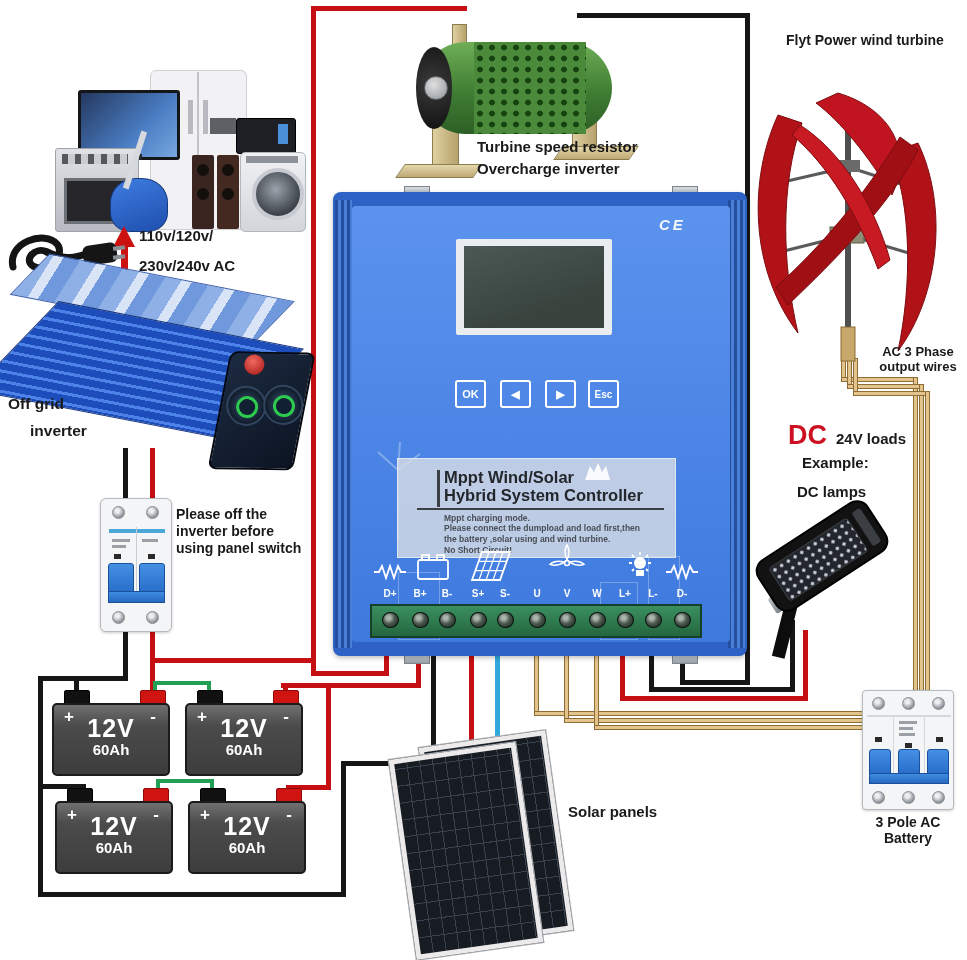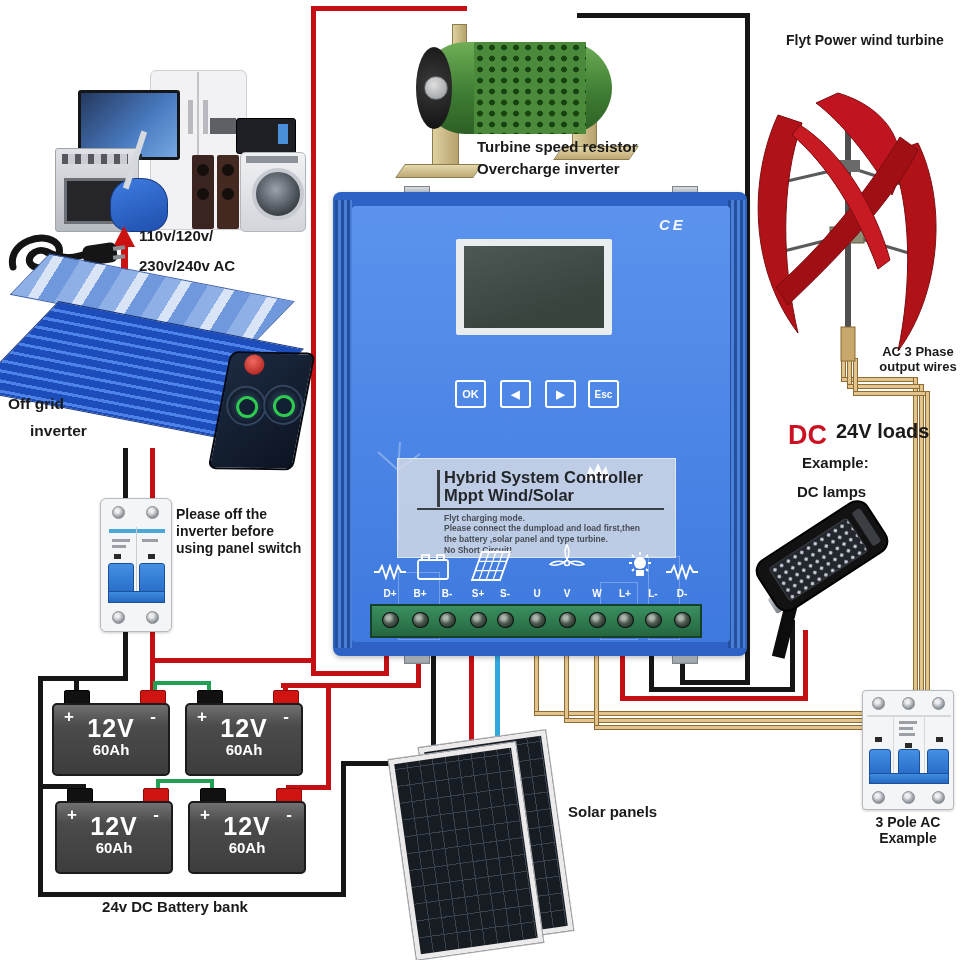--- a/index.html
+++ b/index.html
@@ -268,27 +268,27 @@
   <div class="btn" style="left:455px;top:380px">OK</div>
   <div class="btn" style="left:500px;top:380px">◀</div>
   <div class="btn" style="left:545px;top:380px">▶</div>
   <div class="btn" style="left:588px;top:380px;font-size:10px">Esc</div>
   <div class="infopanel"></div>
   <svg class="abs" style="left:582px;top:460px;z-index:5" width="30" height="24" viewBox="0 0 30 24">
     <path d="M3,20 L8,6 L12,12 L16,3 L20,12 L24,6 L28,20 Z" fill="#fff" opacity="0.9"></path>
   </svg>
   <div class="ctl-bar"></div>
   <div class="ctl-title">
+    <div>Mppt Wind/Solar</div>
     <div>Hybrid System Controller</div>
-    <div>Mppt Wind/Solar</div>
   </div>
   <div class="ctl-hr"></div>
-  <div class="note" style="top:513px">Flyt charging mode.</div>
+  <div class="note" style="top:513px">Mppt charging mode.</div>
   <div class="note" style="top:523px">Please connect the dumpload and load first,then</div>
-  <div class="note" style="top:534px">the battery ,solar panel and type turbine.</div>
+  <div class="note" style="top:534px">the battery ,solar using and wind turbine.</div>
   <div class="note" style="top:545px">No Short Circuit!</div>
 
   <svg class="ticon" style="left:374px;top:564px" width="32" height="16" viewBox="0 0 32 16">
     <polyline points="0,8 5,8 8,2 12,14 16,2 20,14 24,2 27,8 32,8" fill="none" stroke="#fff" stroke-width="1.8"></polyline>
   </svg>
   <svg class="ticon" style="left:414px;top:552px" width="38" height="30" viewBox="0 0 38 30">
     <rect x="8" y="3" width="7" height="5" fill="none" stroke="#fff" stroke-width="1.8"></rect>
     <rect x="23" y="3" width="7" height="5" fill="none" stroke="#fff" stroke-width="1.8"></rect>
     <rect x="4" y="8" width="30" height="19" rx="2" fill="none" stroke="#fff" stroke-width="1.8"></rect>
   </svg>
@@ -330,21 +330,21 @@
   <div class="screw" style="left:470px"></div>
   <div class="screw" style="left:497px"></div>
   <div class="screw" style="left:529px"></div>
   <div class="screw" style="left:559px"></div>
   <div class="screw" style="left:589px"></div>
   <div class="screw" style="left:617px"></div>
   <div class="screw" style="left:645px"></div>
   <div class="screw" style="left:674px"></div>
 
   <div class="lbl" style="left:788px;top:420px;font-size:27px;color:#cc1122;z-index:6">DC</div>
-  <div class="lbl" style="left:836px;top:420px;font-size:20px">24V loads</div>
+  <div class="lbl" style="left:836px;top:430px;font-size:15px">24V loads</div>
   <div class="lbl" style="left:802px;top:454px;font-size:15px">Example:</div>
   <div class="lbl" style="left:797px;top:483px;font-size:15px">DC lamps</div>
   <div class="lamp">
     <div class="lamp-clamp"></div>
     <div class="lamp-arm"></div>
     <div class="lamp-head">
       <div class="lamp-led"></div>
       <div class="lamp-edge"></div>
     </div>
   </div>
@@ -365,21 +365,21 @@
     <div class="tog" style="left:6px;top:58px;width:22px;height:32px"></div>
     <div class="tog" style="left:35px;top:58px;width:22px;height:32px"></div>
     <div class="tog" style="left:64px;top:58px;width:22px;height:32px"></div>
     <div class="togbar" style="left:6px;top:82px;width:80px;height:11px"></div>
     <div class="bscrew" style="left:9px;top:100px"></div>
     <div class="bscrew" style="left:39px;top:100px"></div>
     <div class="bscrew" style="left:69px;top:100px"></div>
   </div>
   <div class="lbl" style="left:862px;top:814px;width:92px;text-align:center;font-size:14px">
     <div>3 Pole AC</div>
-    <div>Example</div>
+    <div>Battery</div>
   </div>
 
   <div class="cap capb" style="left:64px;top:690px"></div>
   <div class="cap capr" style="left:140px;top:690px"></div>
   <div class="bat" style="left:52px;top:703px">
     <span class="bsign" style="left:10px;top:2px">+</span>
     <span class="bsign" style="right:12px;top:2px">-</span>
     <div class="bv">12V</div>
     <div class="bah">60Ah</div>
   </div>
@@ -400,19 +400,18 @@
     <div class="bah">60Ah</div>
   </div>
   <div class="cap capb" style="left:200px;top:788px"></div>
   <div class="cap capr" style="left:276px;top:788px"></div>
   <div class="bat" style="left:188px;top:801px">
     <span class="bsign" style="left:10px;top:2px">+</span>
     <span class="bsign" style="right:12px;top:2px">-</span>
     <div class="bv">12V</div>
     <div class="bah">60Ah</div>
   </div>
-  <div class="lbl" style="left:55px;top:898px;width:240px;text-align:center;font-size:15px">24v DC Battery bank</div>
 
   <div class="panel" style="left:432px;top:738px"></div>
   <div class="panel" style="left:402px;top:750px"></div>
   <div class="lbl" style="left:568px;top:803px;font-size:15px">Solar panels</div>
 
 </div>
 
 </body></html>

